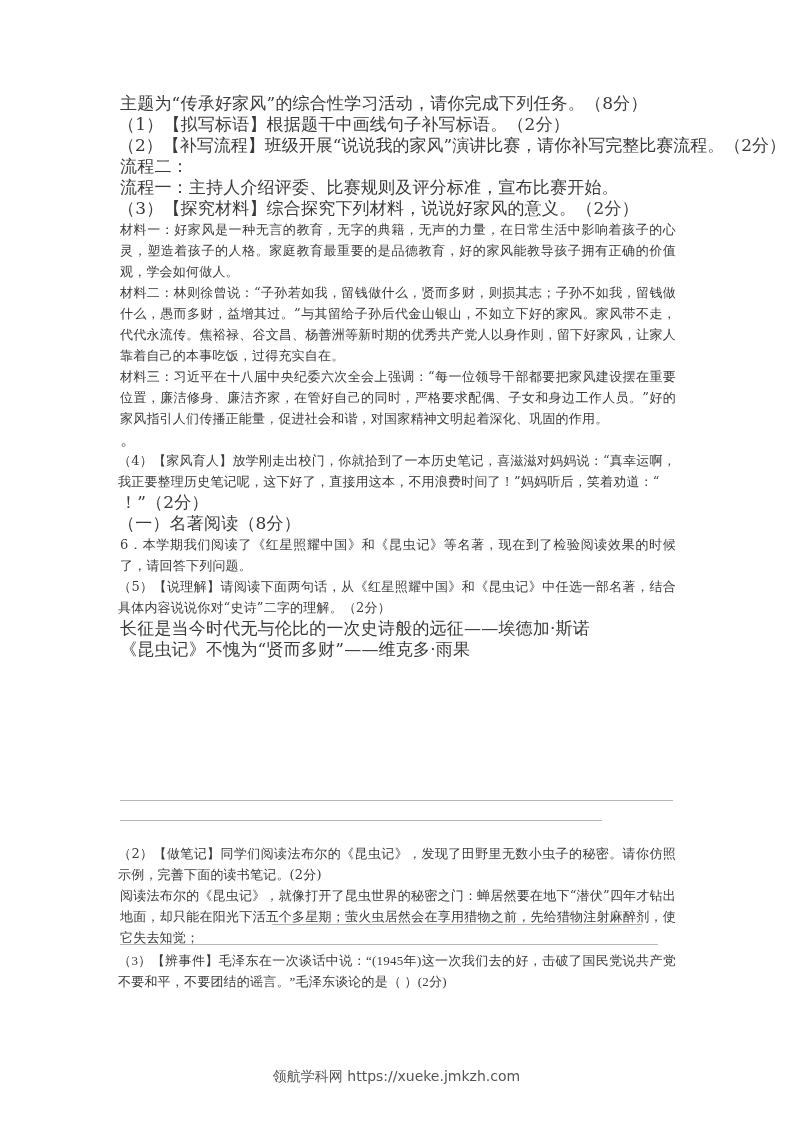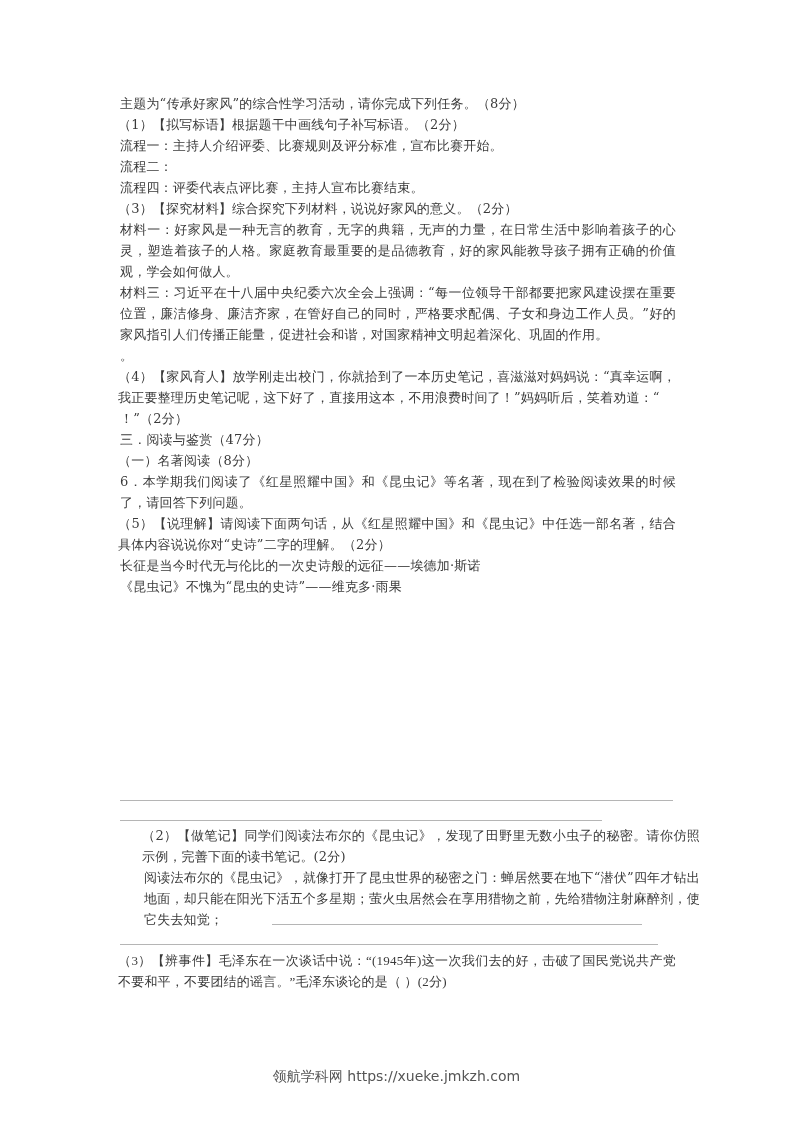--- a/index.html
+++ b/index.html
@@ -3,58 +3,58 @@
   <meta charset="utf-8">
   <style>
     html, body { margin: 0; padding: 0; }
     body {
       width: 793px; height: 1122px; background: #ffffff; position: relative;
       font-family: "DejaVu Serif", "Liberation Serif", serif;
       color: #3a3a3a; overflow: hidden;
     }
     .page { position: absolute; left: 120px; top: 93px; width: 556px; }
     .line {
-      font-size: 13px; line-height: 21px; height: 21px; white-space: nowrap;
+      font-size: 17px; line-height: 21px; height: 21px; white-space: nowrap;
       letter-spacing: 0.2px;
     }
     .para { font-size: 13px; line-height: 21px; text-align: justify; letter-spacing: 0.2px; }
     .indent-paren { margin-left: -2px; }
     .rule { position: absolute; height: 1px; background: #b5b5b5; }
     .footer {
       position: absolute; left: 0; width: 793px; top: 1068px; text-align: center;
       font-family: "DejaVu Sans", "Liberation Sans", sans-serif; font-size: 14px; color: #555;
     }
   </style>
 </head>
 <body>
 
 <div class="page">
   <div class="line">主题为“传承好家风”的综合性学习活动，请你完成下列任务。（8分）</div>
   <div class="line indent-paren">（1）【拟写标语】根据题干中画线句子补写标语。（2分）</div>
+  <div class="line indent-paren" style="letter-spacing:0">（2）【补写流程】班级开展“说说我的家风”演讲比赛，请你补写完整比赛流程。（2分）</div>
+  <div class="line">流程二：</div>
   <div class="line">流程一：主持人介绍评委、比赛规则及评分标准，宣布比赛开始。</div>
-  <div class="line">流程二：</div>
-  <div class="line">流程四：评委代表点评比赛，主持人宣布比赛结束。</div>
   <div class="line indent-paren">（3）【探究材料】综合探究下列材料，说说好家风的意义。（2分）</div>
   <div class="para">材料一：好家风是一种无言的教育，无字的典籍，无声的力量，在日常生活中影响着孩子的心灵，塑造着孩子的人格。家庭教育最重要的是品德教育，好的家风能教导孩子拥有正确的价值观，学会如何做人。</div>
+  <div class="para">材料二：林则徐曾说：“子孙若如我，留钱做什么，贤而多财，则损其志；子孙不如我，留钱做什么，愚而多财，益增其过。”与其留给子孙后代金山银山，不如立下好的家风。家风带不走，代代永流传。焦裕禄、谷文昌、杨善洲等新时期的优秀共产党人以身作则，留下好家风，让家人靠着自己的本事吃饭，过得充实自在。</div>
   <div class="para">材料三：习近平在十八届中央纪委六次全会上强调：“每一位领导干部都要把家风建设摆在重要位置，廉洁修身、廉洁齐家，在管好自己的同时，严格要求配偶、子女和身边工作人员。”好的家风指引人们传播正能量，促进社会和谐，对国家精神文明起着深化、巩固的作用。</div>
   <div class="line">。</div>
   <div class="para indent-paren">（4）【家风育人】放学刚走出校门，你就拾到了一本历史笔记，喜滋滋对妈妈说：“真幸运啊，我正要整理历史笔记呢，这下好了，直接用这本，不用浪费时间了！”妈妈听后，笑着劝道：“</div>
   <div class="line">！”（2分）</div>
-  <div class="line">三．阅读与鉴赏（47分）</div>
   <div class="line indent-paren">（一）名著阅读（8分）</div>
   <div class="para">6．本学期我们阅读了《红星照耀中国》和《昆虫记》等名著，现在到了检验阅读效果的时候了，请回答下列问题。</div>
   <div class="para indent-paren">（5）【说理解】请阅读下面两句话，从《红星照耀中国》和《昆虫记》中任选一部名著，结合具体内容说说你对“史诗”二字的理解。（2分）</div>
   <div class="line">长征是当今时代无与伦比的一次史诗般的远征——埃德加·斯诺</div>
-  <div class="line">《昆虫记》不愧为“昆虫的史诗”——维克多·雨果</div>
+  <div class="line">《昆虫记》不愧为“贤而多财”——维克多·雨果</div>
 </div>
 
 <div class="rule" style="left:120px; top:800px; width:553px;"></div>
 <div class="rule" style="left:120px; top:820px; width:482px;"></div>
 
-<div class="page" style="top:825px;margin-left:24px;">
+<div class="page" style="top:843px;">
   <div class="para indent-paren">（2）【做笔记】同学们阅读法布尔的《昆虫记》，发现了田野里无数小虫子的秘密。请你仿照示例，完善下面的读书笔记。(2分)</div>
   <div class="para" style="position:relative;">
     <span>阅读法布尔的《昆虫记》，就像打开了昆虫世界的秘密之门：蝉居然要在地下“潜伏”四年才钻出地面，却只能在阳光下活五个多星期；萤火虫居然会在享用猎物之前，先给猎物注射麻醉剂，使它失去知觉；</span>
   </div>
 </div>
 
 <div class="rule" style="left:272px; top:924px; width:370px;"></div>
 <div class="rule" style="left:120px; top:944px; width:538px;"></div>
 
 <div class="page" style="top:950px;font-family:Liberation Serif, serif;">

